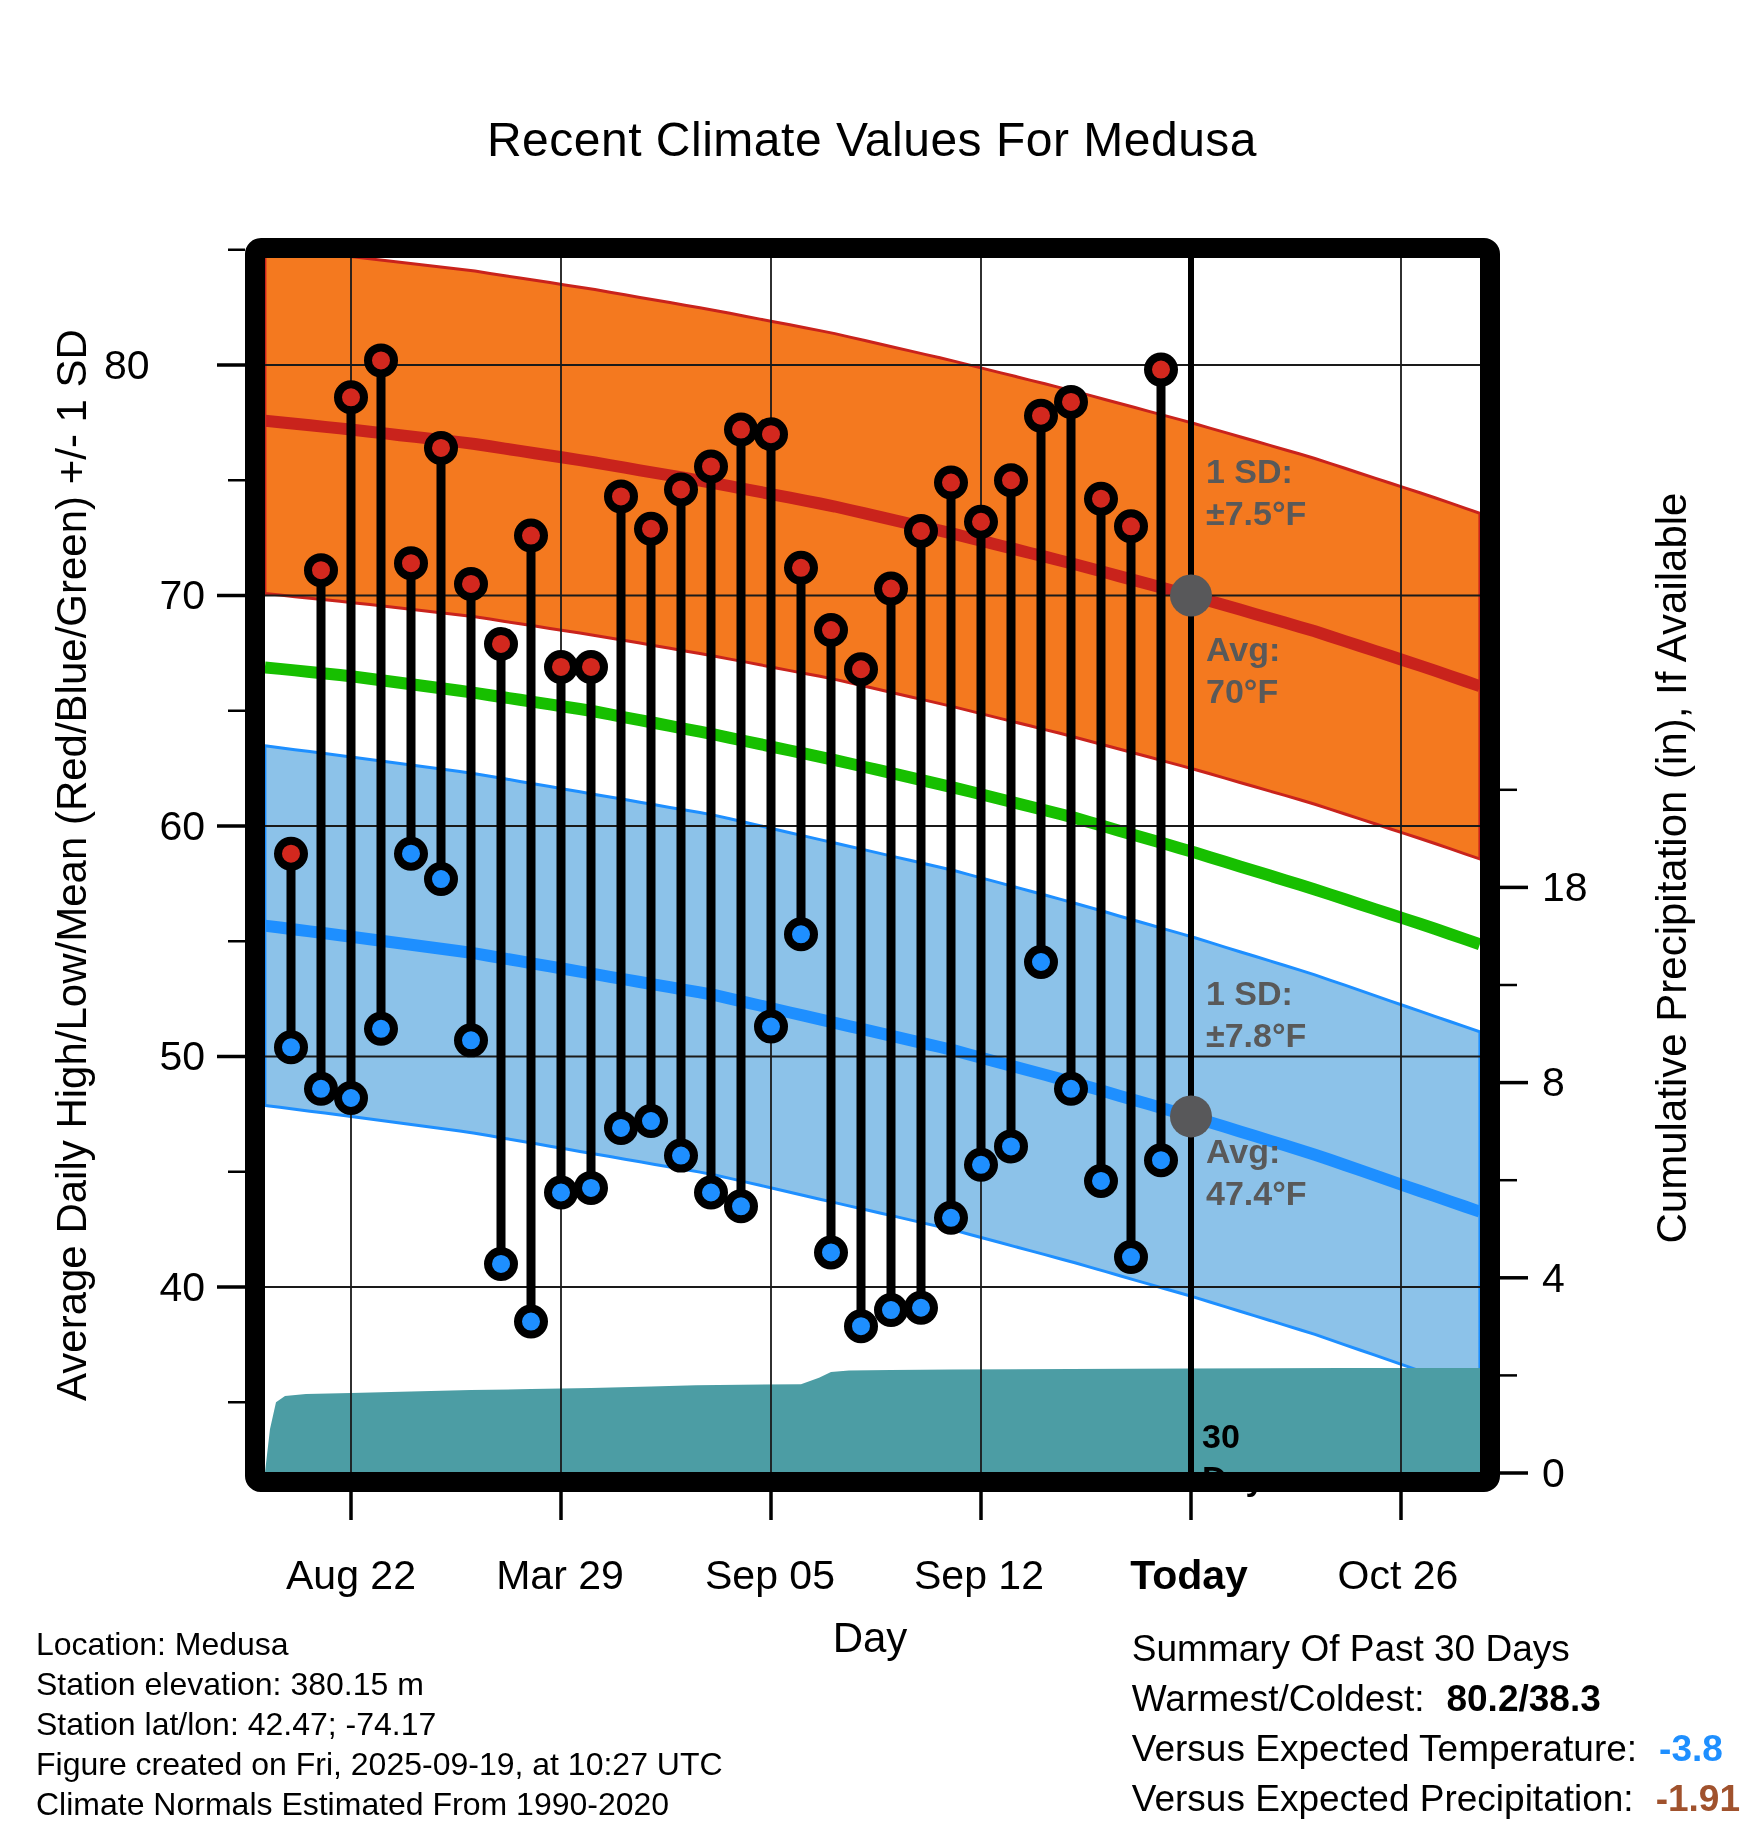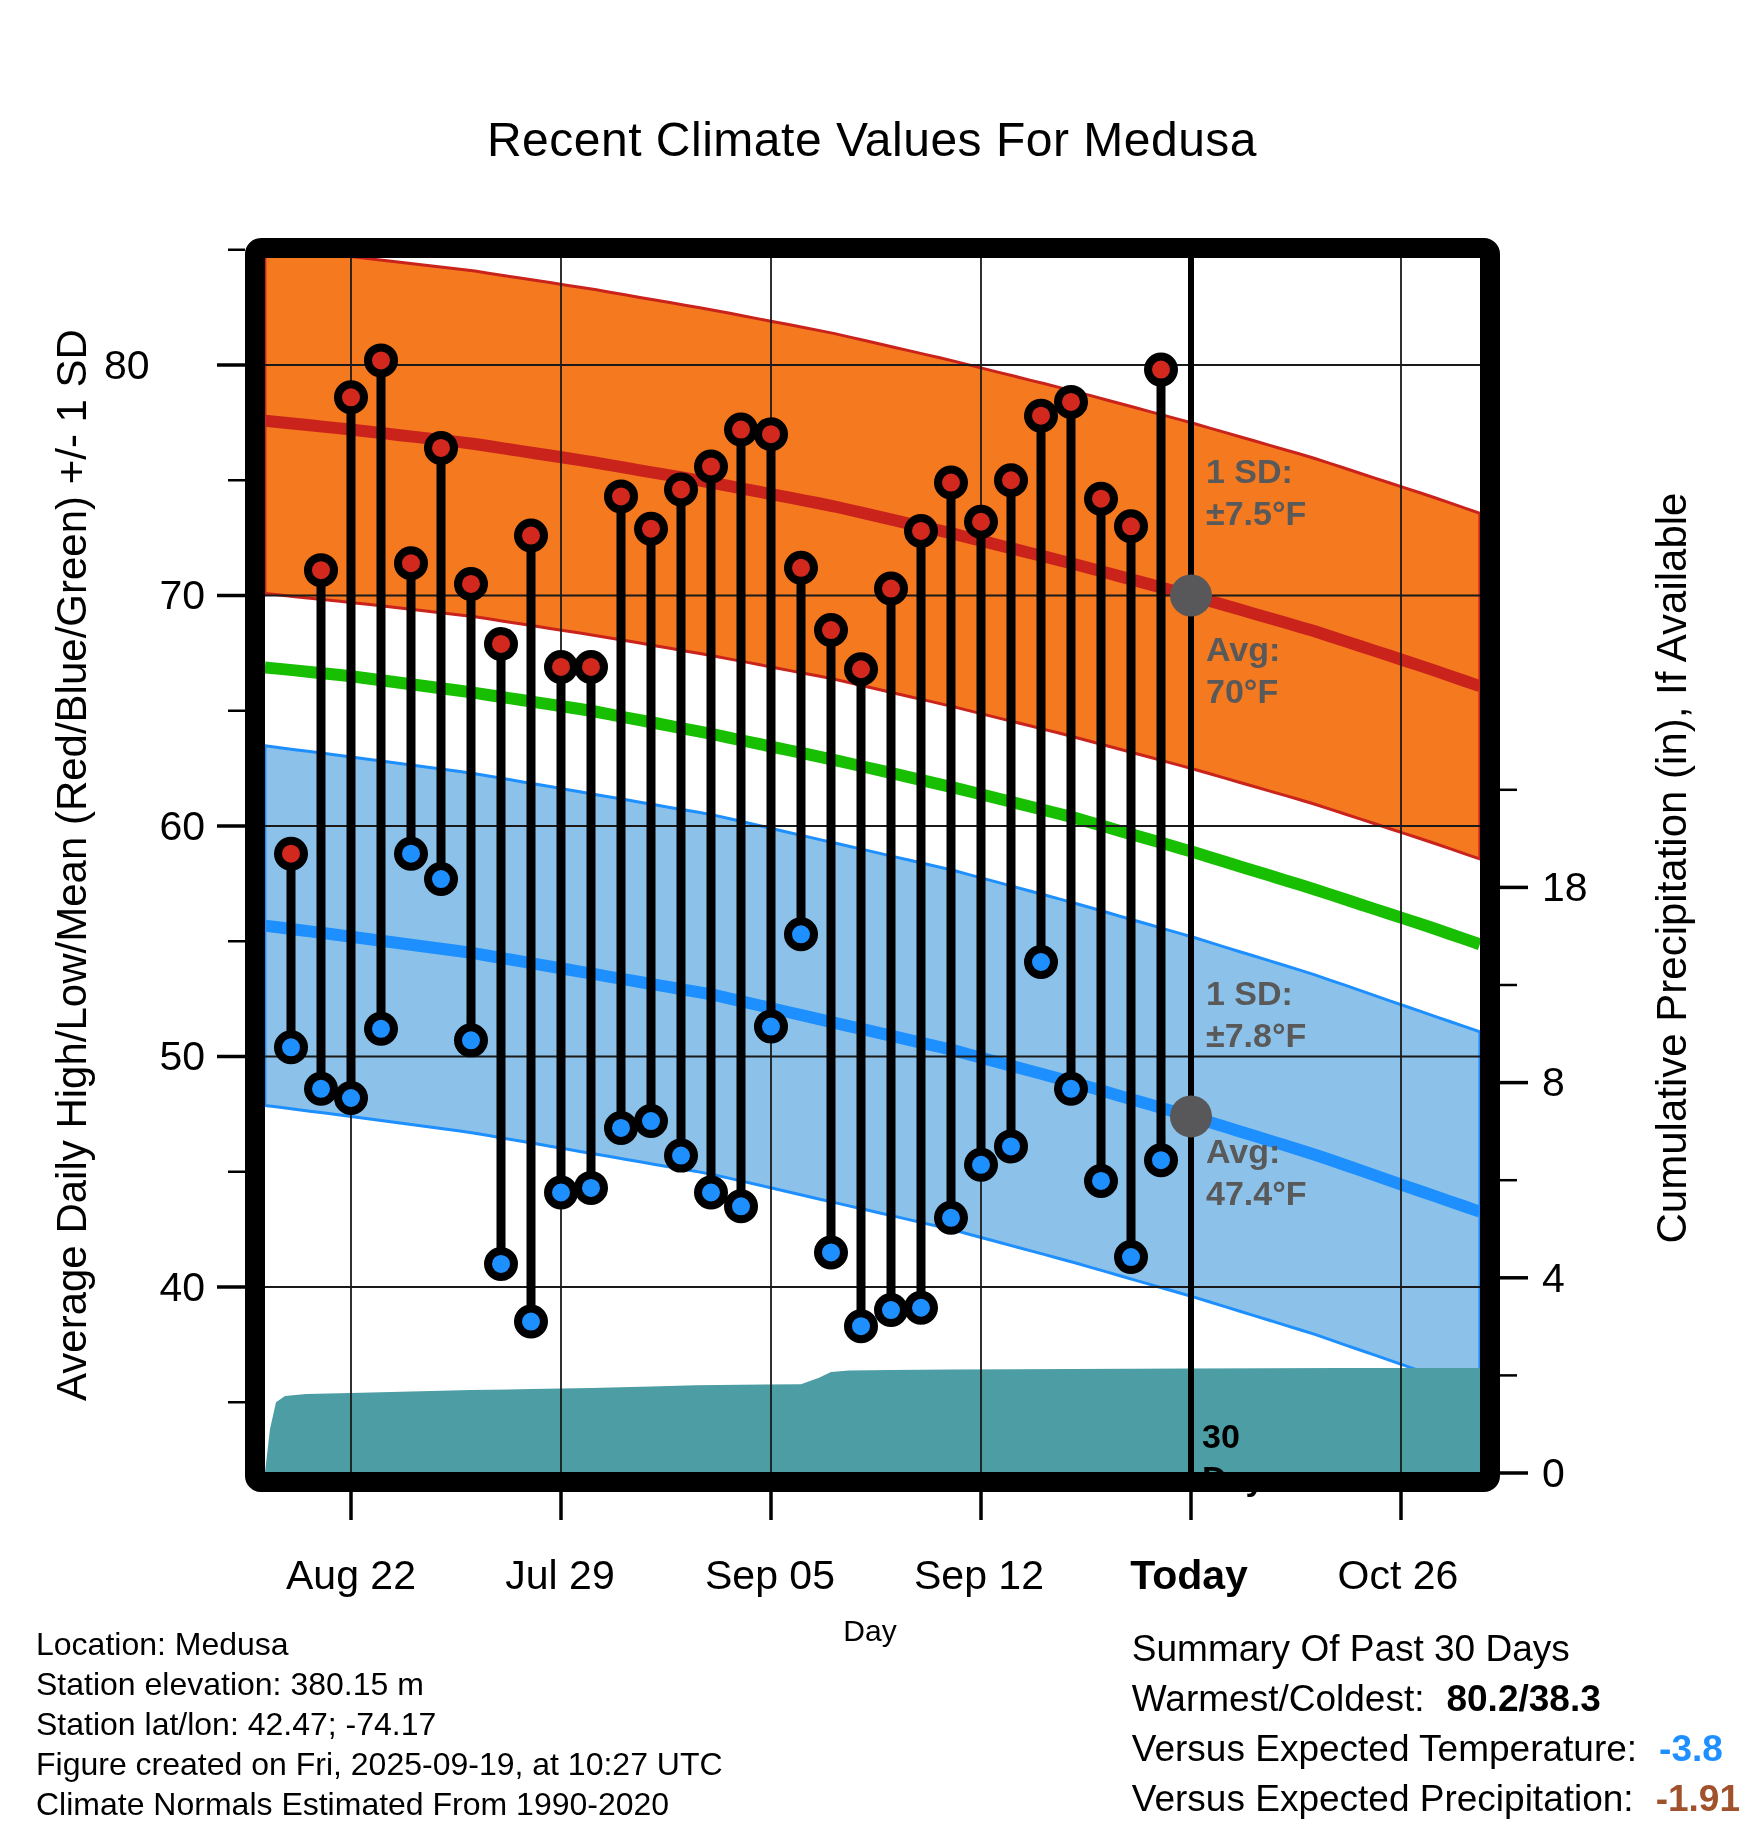--- a/index.html
+++ b/index.html
@@ -5,21 +5,21 @@
   html,body{margin:0;padding:0;background:#fff;}
   #fig{position:relative;width:1748px;height:1828px;background:#fff;overflow:hidden;
        font-family:"Liberation Sans",sans-serif;color:#000;}
   .abs{position:absolute;}
   .title{font-size:48px;letter-spacing:.5px;}
   .ylab{font-size:42px;white-space:nowrap;}
   .tick{font-size:41px;line-height:48px;}
   .xtick{font-size:41px;text-align:center;}
   .ann{font-size:34px;font-weight:bold;color:#595959;line-height:42px;white-space:nowrap;}
   .ann30{color:#000;margin-top:43px;}
-  .xtitle{font-size:30px;}
+  .xtitle{font-size:42px;}
   .fl{font-size:32px;line-height:40px;}
   .sum{font-size:37px;line-height:50px;text-align:left;white-space:nowrap;margin-top:24px;}
   .sum .v{font-weight:bold;margin-left:22px;}
   .v-temp{color:#1E8FFF;}
   .v-precip{color:#A0522D;}
   .v-extreme{color:#000;}
 </style>
 </head>
 <body>
 
@@ -247,21 +247,21 @@
   <div class="abs tick" style="left:100px;top:802px;width:105px;text-align:right;">60</div>
   <div class="abs tick" style="left:100px;top:1032px;width:105px;text-align:right;">50</div>
   <div class="abs tick" style="left:100px;top:1263px;width:105px;text-align:right;">40</div>
 
   <div class="abs tick" style="left:1542px;top:863px;">18</div>
   <div class="abs tick" style="left:1542px;top:1058px;">8</div>
   <div class="abs tick" style="left:1542px;top:1254px;">4</div>
   <div class="abs tick" style="left:1542px;top:1449px;">0</div>
 
   <div class="abs xtick" style="left:241px;top:1552px;width:220px;">Aug 22</div>
-  <div class="abs xtick" style="left:450px;top:1552px;width:220px;">Jul 29</div>
+  <div class="abs xtick" style="left:450px;top:1552px;width:220px;">Mar 29</div>
   <div class="abs xtick" style="left:660px;top:1552px;width:220px;">Sep 05</div>
   <div class="abs xtick" style="left:869px;top:1552px;width:220px;">Sep 12</div>
   <div class="abs xtick" style="left:1079px;top:1552px;width:220px;font-weight:bold;">Today</div>
   <div class="abs xtick" style="left:1288px;top:1552px;width:220px;">Oct 26</div>
 
   <div class="abs xtitle" style="left:870px;top:1614px;transform:translateX(-50%);">Day</div>
 
   <div class="abs ann" style="left:1206px;top:450px;">
     <div>1 SD:</div>
     <div>±7.5°F</div>

